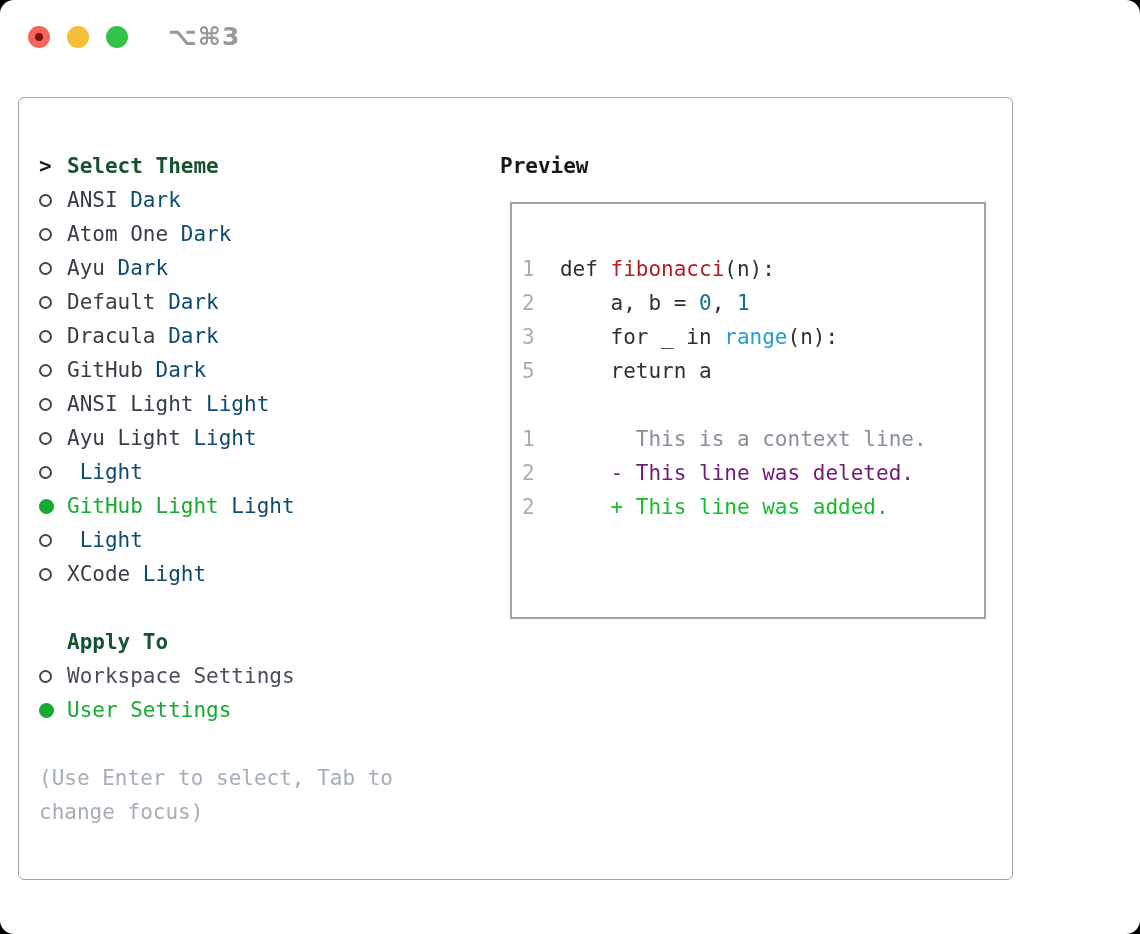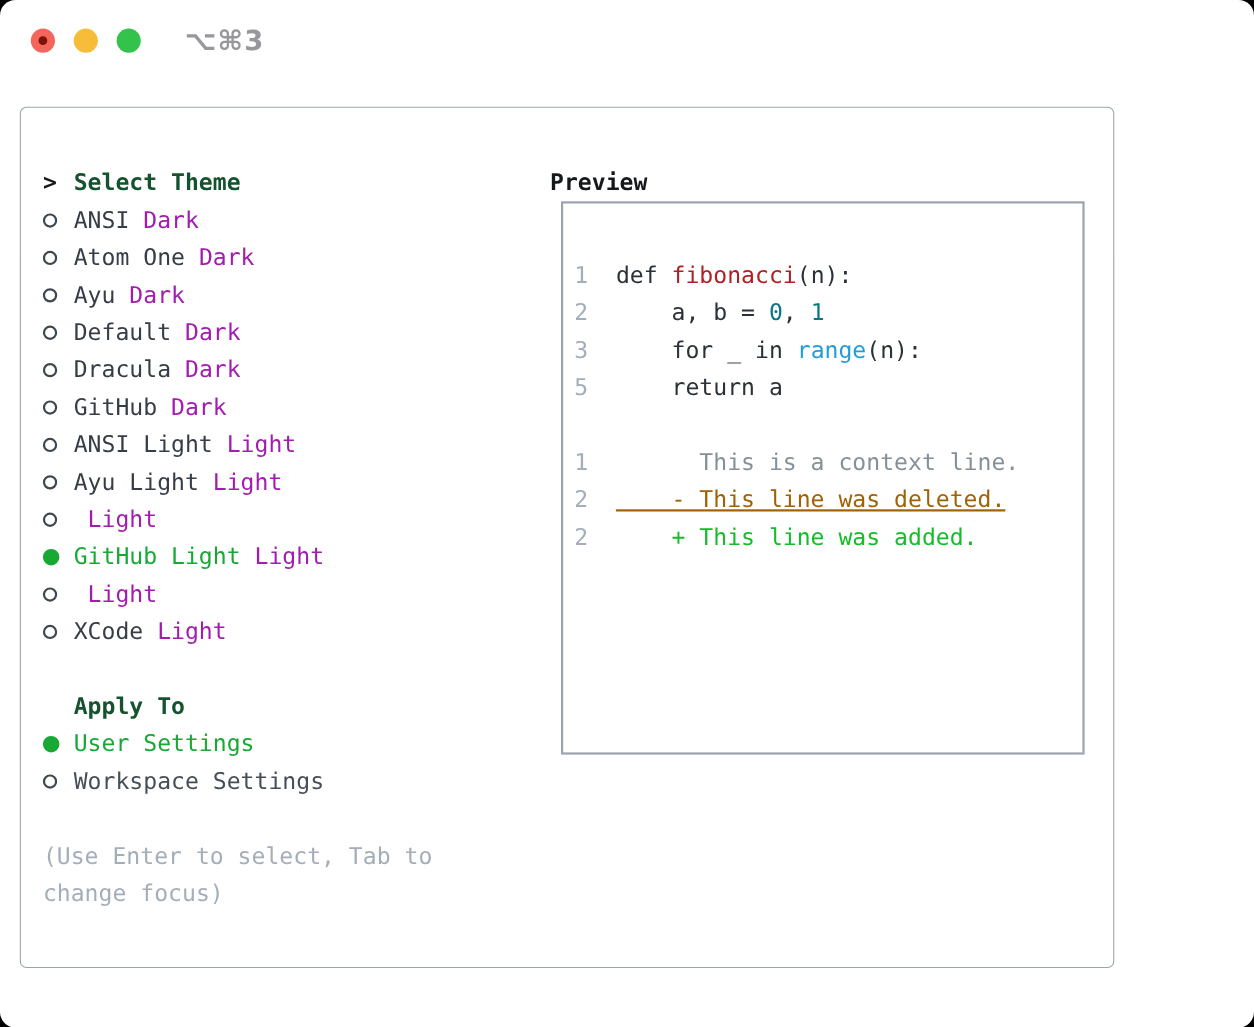--- a/index.html
+++ b/index.html
@@ -35,42 +35,42 @@
   .marker-col{flex:0 0 28px;display:flex;align-items:center;}
   .hdr{font-weight:700;color:#14532d;}
   .hdr-arrow{font-weight:700;color:#15181c;}
   .radio{
     width:13px;height:13px;border-radius:50%;
     border:2px solid #3f464e;background:transparent;box-sizing:border-box;
   }
   .row[data-state="selected"] .radio{background:#17a934;border-color:#17a934;width:15px;height:15px;}
   .theme-name{color:#363d46;}
   .row[data-state="selected"] .theme-name{color:#17a934;}
-  .variant{color:#a21caf;text-align:center;}
+  .variant{color:#0c4a6e;text-align:center;}
   .opt-label{color:#474e57;}
   .row[data-state="selected"] .opt-label{color:#17a934;}
   .spacer{height:34px;}
   .hint{color:#a4aeb9;max-width:420px;white-space:normal;}
 
   
   .preview-hdr{font-weight:700;color:#15181c;height:34px;}
   .preview-box{
-    box-sizing:border-box;margin-left:10px;
-    width:476px;height:503px;border:2px solid #9ba4ae;background:#fff;
+    box-sizing:border-box;margin-top:19px;margin-left:10px;
+    width:476px;height:417px;border:2px solid #9ba4ae;background:#fff;
     padding:48px 0 0 10px;overflow:hidden;
   }
   .pline{height:34px;white-space:pre;font-size:21px;line-height:34px;}
   .ln{display:inline-block;width:3ch;color:#a4aeb9;white-space:pre;}
   .tok{white-space:pre;}
   .c-fg{color:#2b3138;}
   .c-red{color:#b01f24;}
   .c-teal{color:#0b7680;}
   .c-blue{color:#219ed6;}
   .c-ctx{color:#878f98;}
-  .c-del{color:#a16207;text-decoration:underline;}
+  .c-del{color:#701a75;}
   .c-add{color:#16bd2a;}
 </style>
 </head>
 <body>
 
 <div class="screen">
 
   <div class="titlebar">
     <div class="lights">
       <div class="light red"></div>
@@ -104,22 +104,22 @@
         </div>
 
       <div class="spacer"></div>
 
       <div class="row">
         <span class="marker-col"></span>
         <span class="hdr">Apply To</span>
       </div>
 
       <div>
+          <div class="row" data-state="normal"><span class="marker-col"><span class="radio"></span></span><span class="opt-label">Workspace Settings</span></div>
           <div class="row" data-state="selected"><span class="marker-col"><span class="radio"></span></span><span class="opt-label">User Settings</span></div>
-          <div class="row" data-state="normal"><span class="marker-col"><span class="radio"></span></span><span class="opt-label">Workspace Settings</span></div>
         </div>
 
       <div class="spacer"></div>
 
       <div class="hint">(Use Enter to select, Tab to change focus)</div>
     </div>
 
     <div class="col-right">
       <div class="preview-hdr">Preview</div>
       <div class="preview-box">

